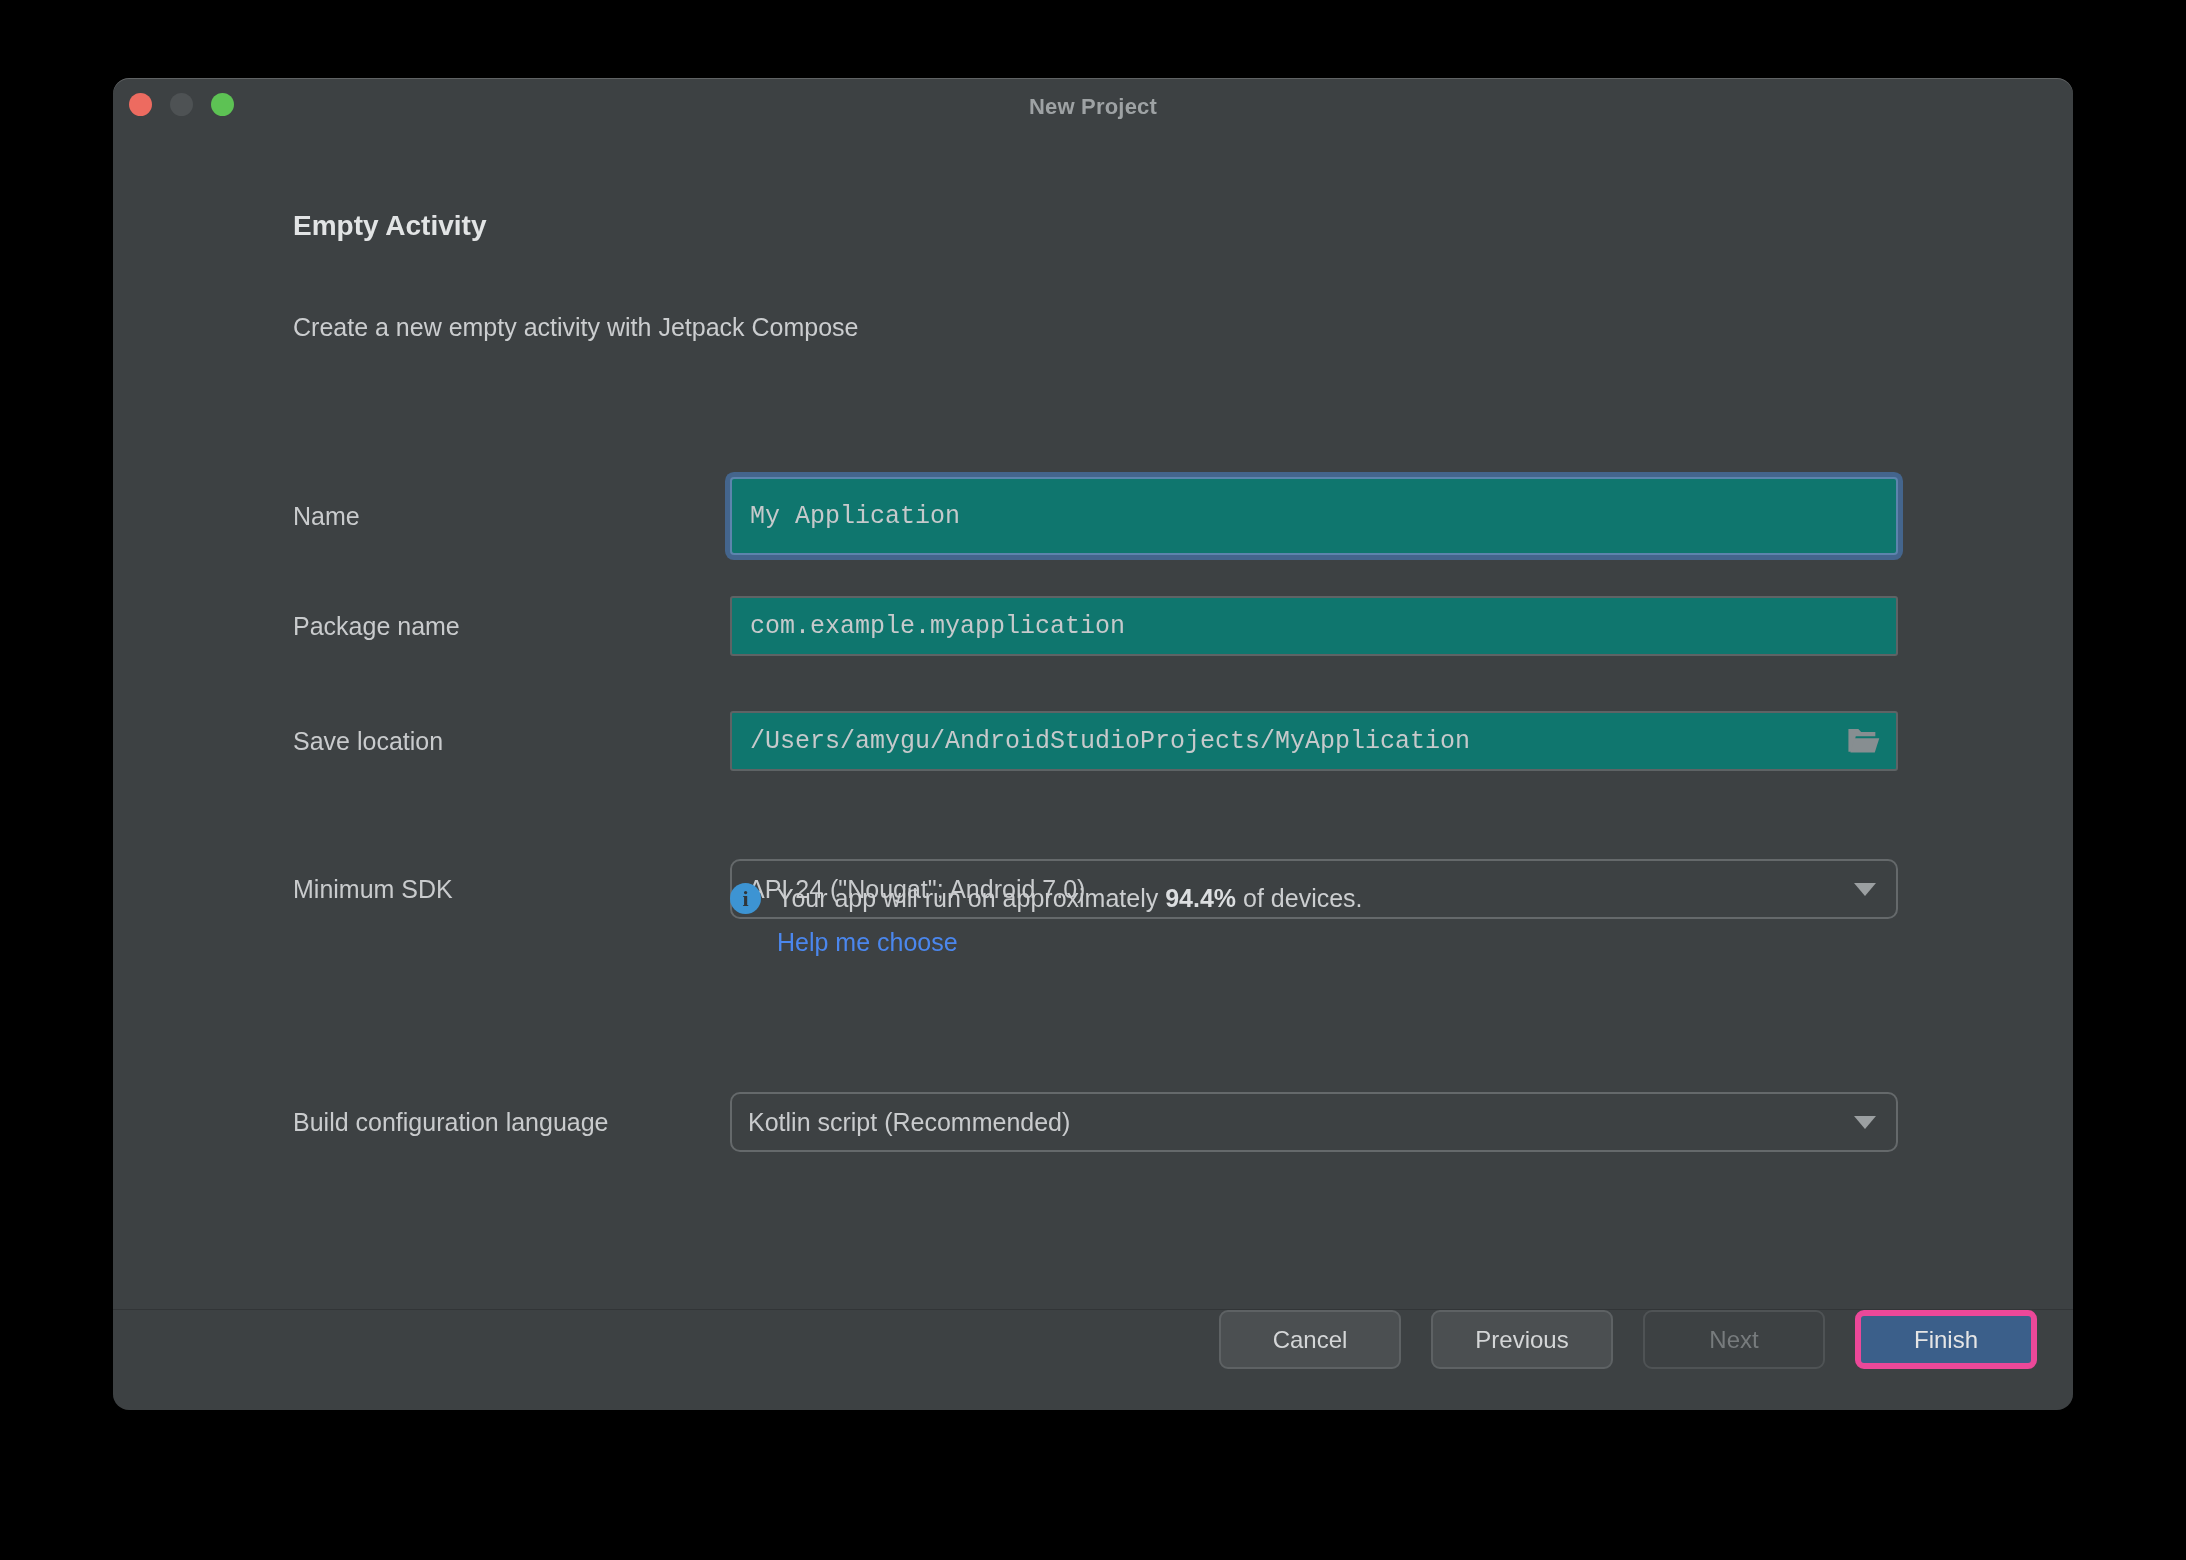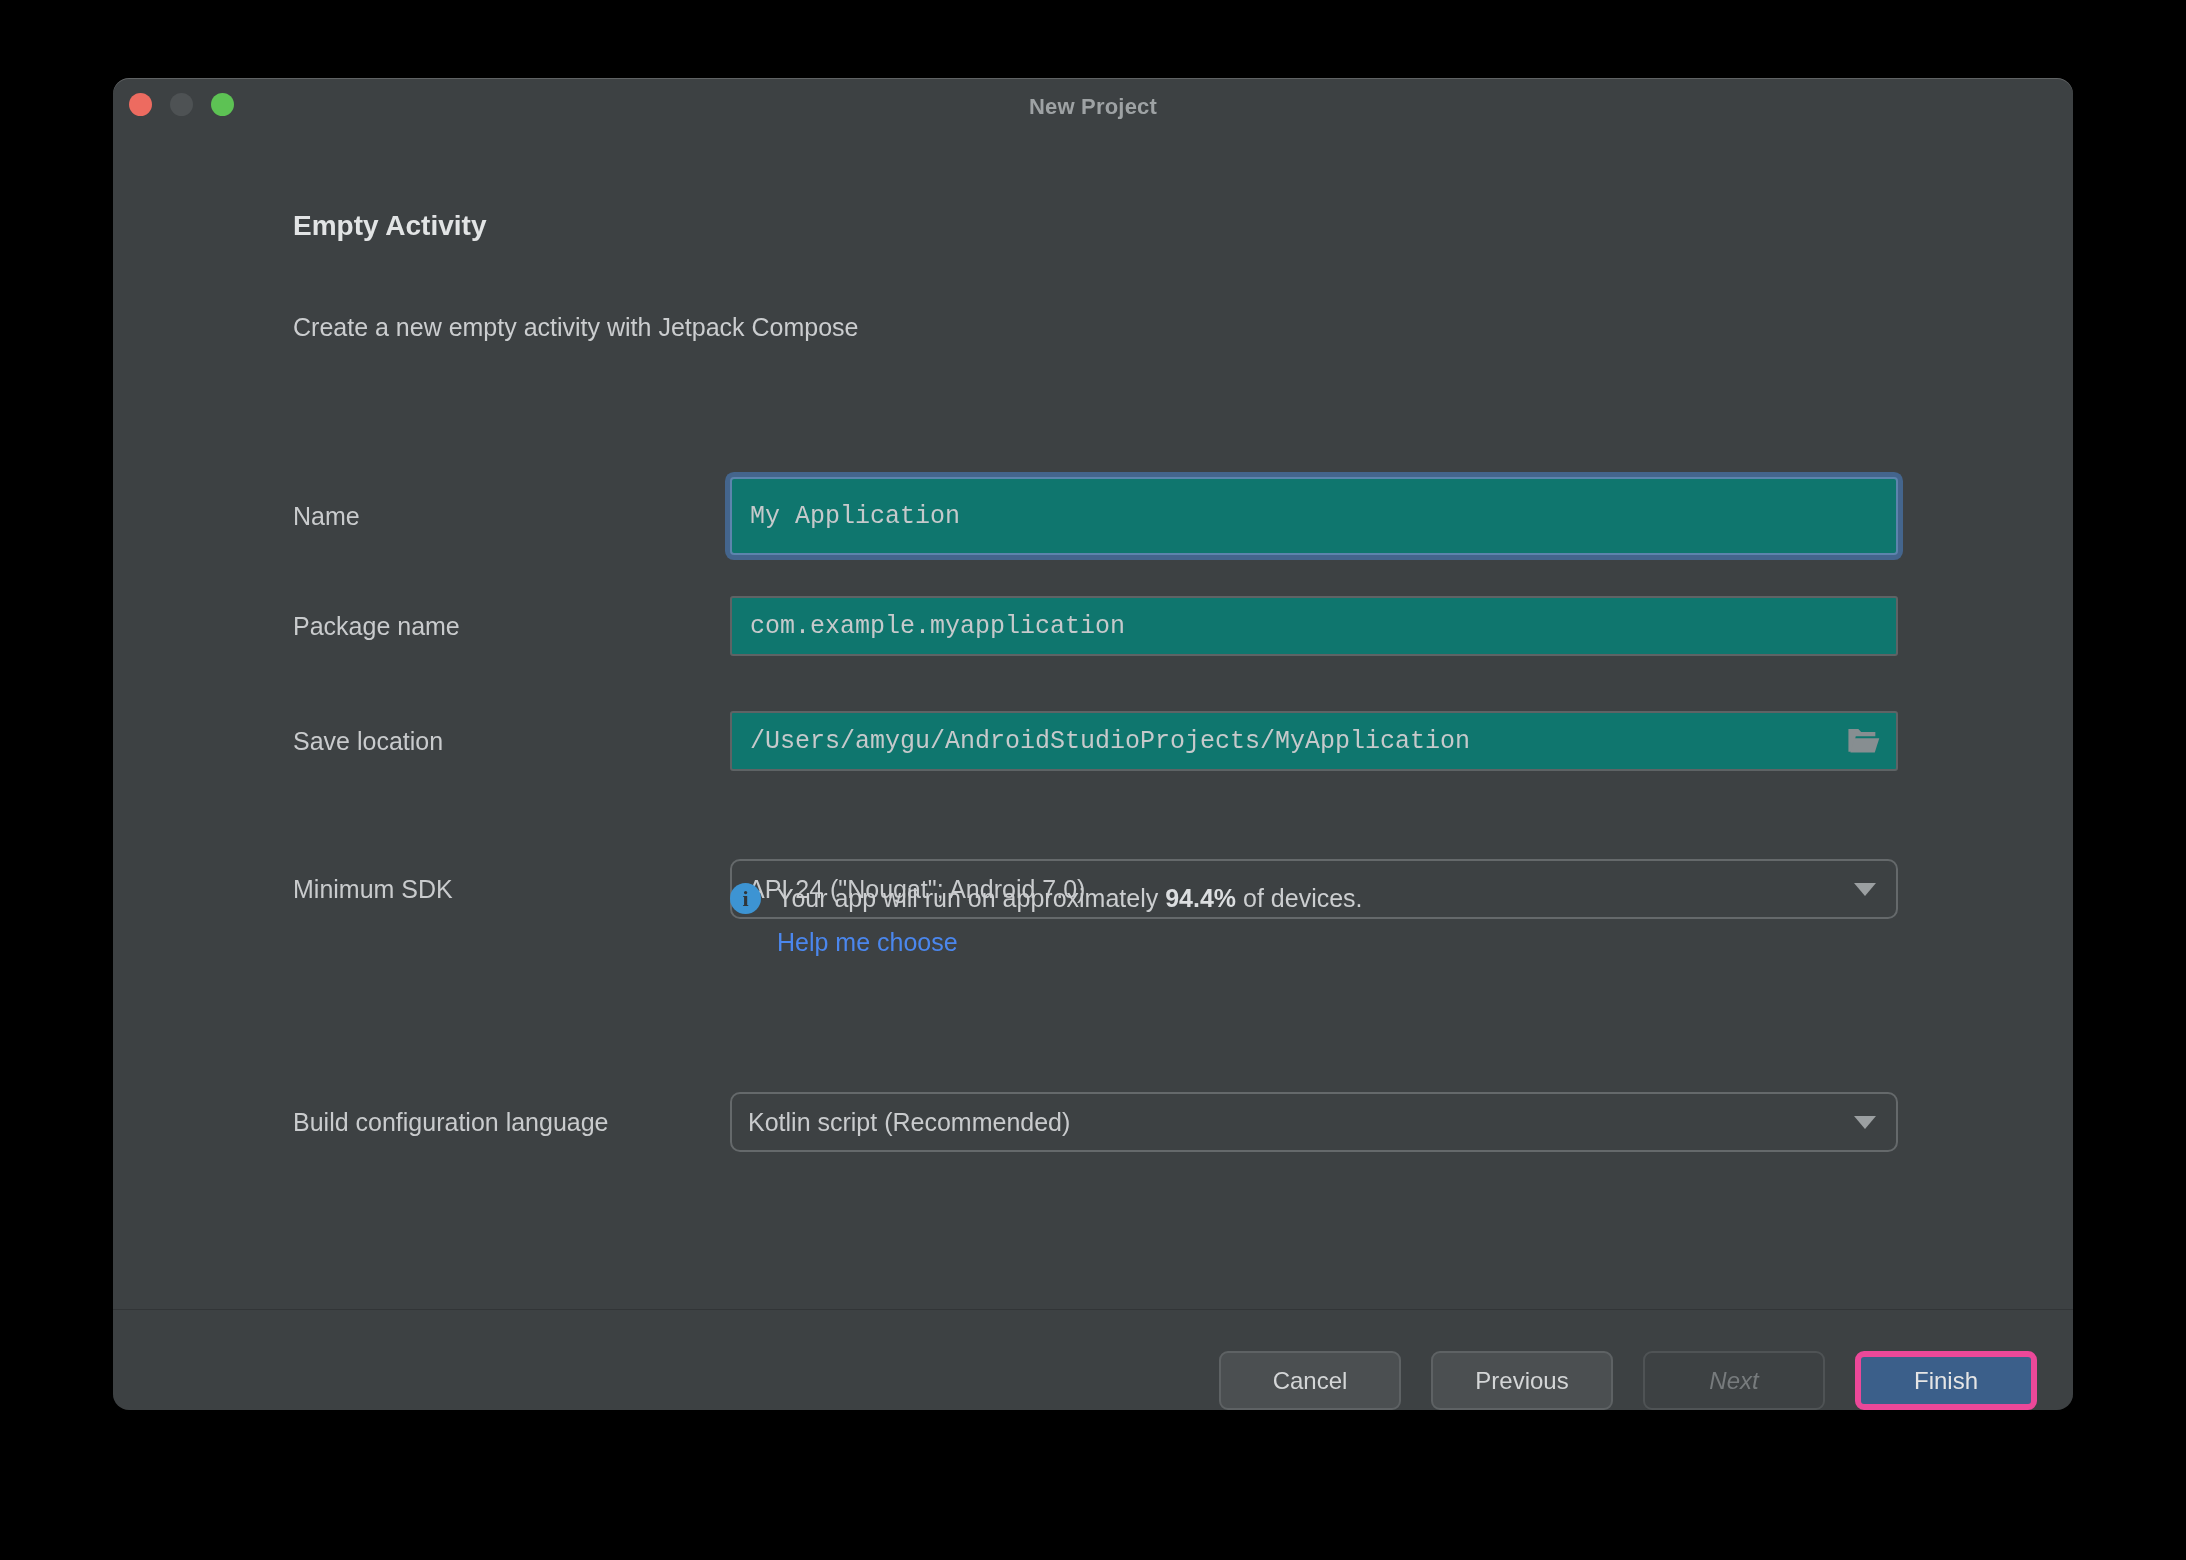--- a/index.html
+++ b/index.html
@@ -80,32 +80,32 @@
     display:flex;align-items:center;justify-content:center;
     color:#30363a;font-size:22px;font-weight:bold;font-family:"Liberation Serif",serif;
   }
   .sdk-info .pct{font-weight:bold;color:#dcdee0;}
   .sdk-info .line2{margin:14px 0 0 47px;}
   .help-link{color:#4b87ee;font-size:25px;text-decoration:none;cursor:pointer;}
   
   .footer{
     position:absolute;left:0;right:0;bottom:0;height:101px;
     border-top:1px solid #323537;
-    display:flex;align-items:flex-end;justify-content:flex-end;
+    display:flex;align-items:flex-start;justify-content:flex-end;
     gap:30px;padding-right:36px;box-sizing:border-box;
     border-radius:0 0 16px 16px;
   }
   .btn{
     min-width:182px;height:59px;box-sizing:border-box;
     border-radius:9px;font-size:24px;padding:0 30px;
     display:flex;align-items:center;justify-content:center;cursor:pointer;
     font-family:"Liberation Sans","DejaVu Sans",sans-serif;
   }
   .btn-normal{background:#4b4f51;border:2px solid #5e6264;color:#d4d6d7;}
-  .btn-disabled{background:transparent;border:2px solid #4f5355;color:#777b7d;cursor:default;font-style:italic;}
+  .btn-disabled{background:transparent;border:2px solid #4f5355;color:#777b7d;cursor:default;}
   .btn-primary{background:#3b5f8a;border:6px solid #ec4899;color:#e5e5e5;}
 </style>
 </head>
 <body>
 
 <div class="window">
 
   <div class="titlebar">
     <div class="traffic">
       <div class="light red"></div>

